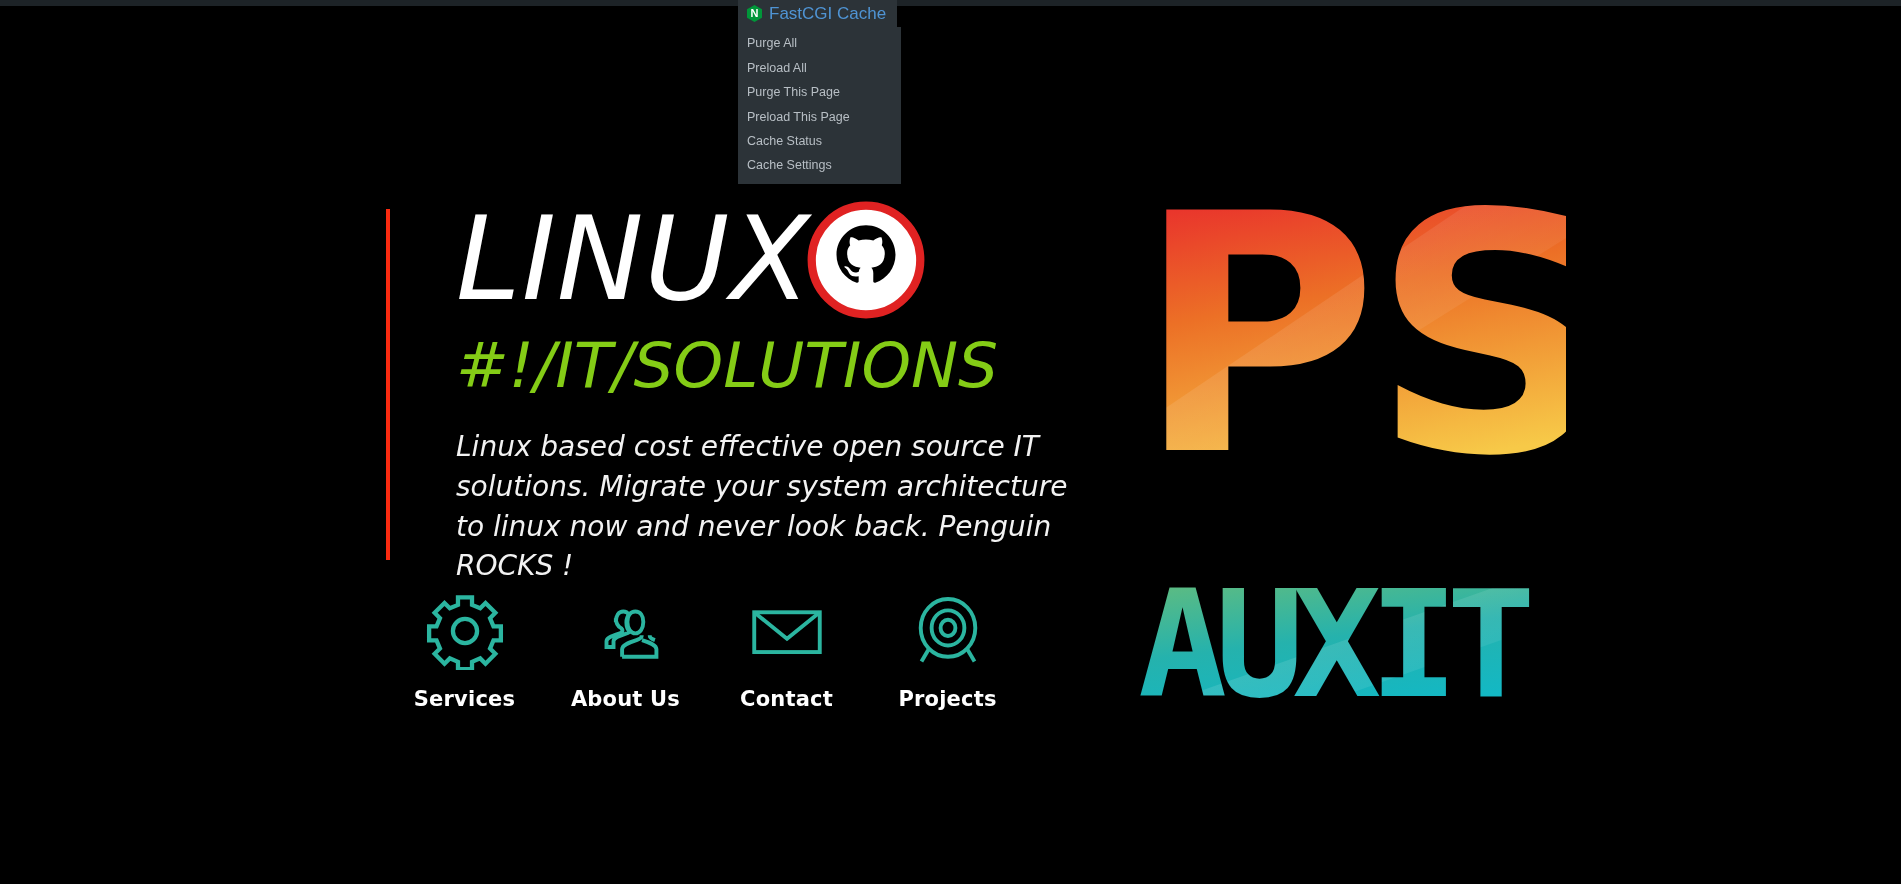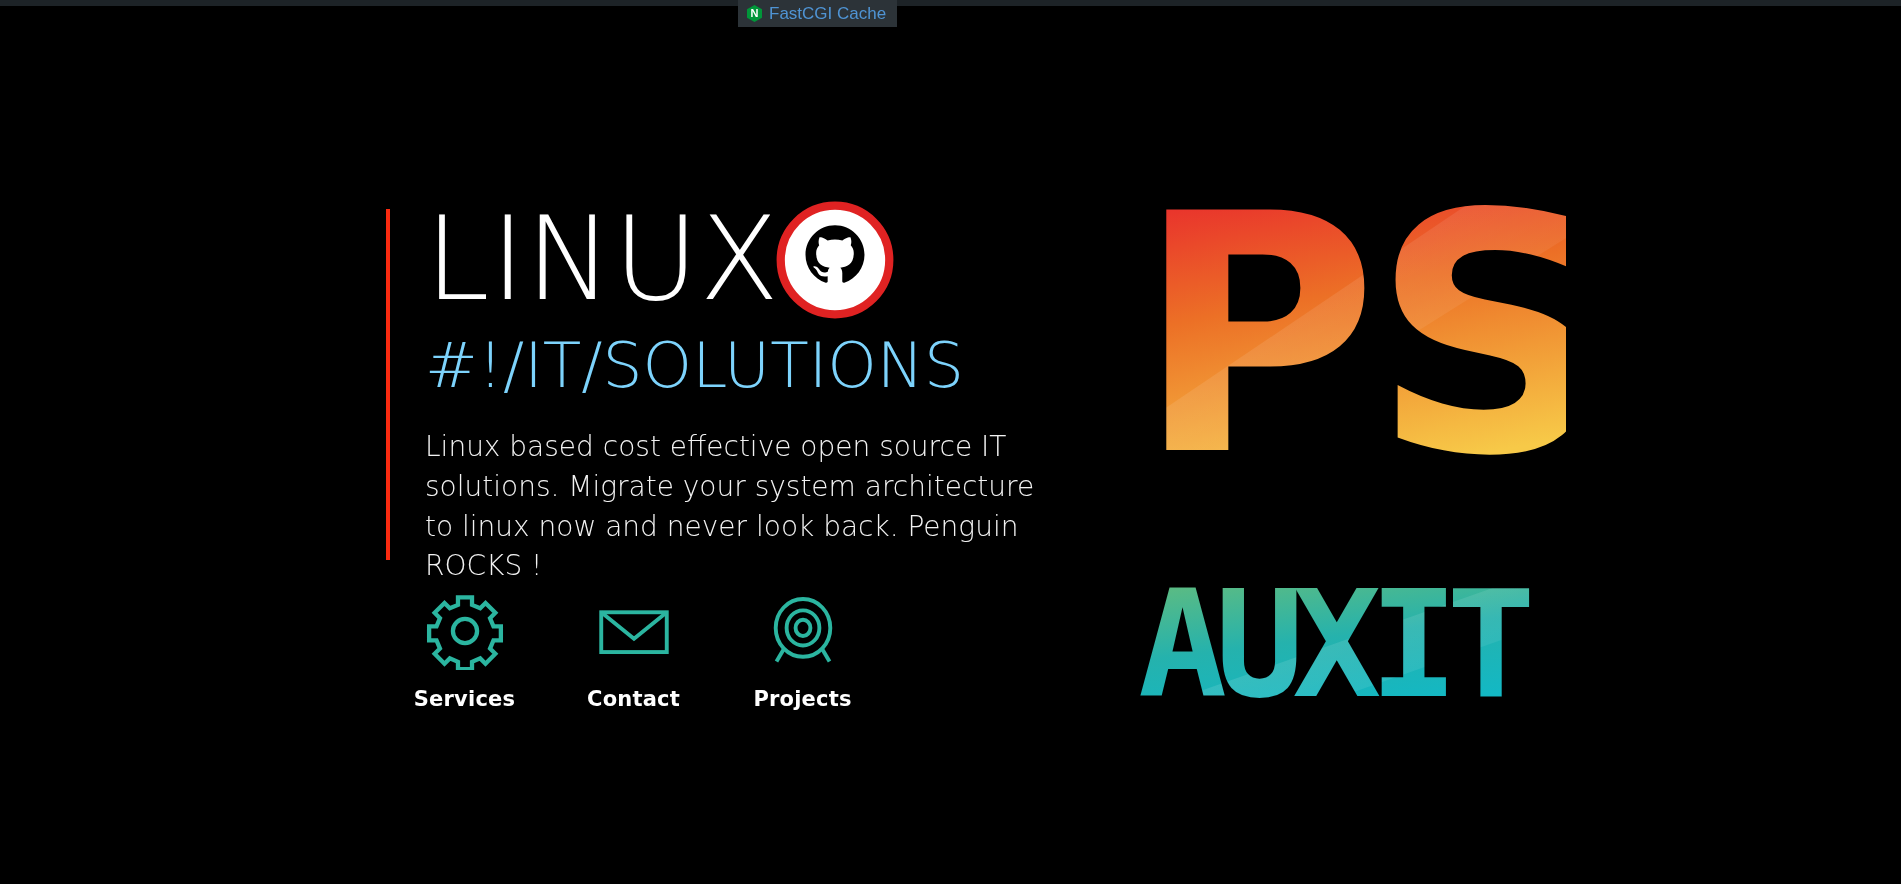--- a/index.html
+++ b/index.html
@@ -101,23 +101,24 @@
     position:absolute;
     left:386px;
     top:209px;
     width:4px;
     height:351px;
     background:#fb2a10;
   }
 
   #brand-block {
     position:absolute;
-    left:425px;
+    left:456px;
     top:196px;
     width:640px;
+    font-style:italic;
   }
 
   #brand-title-row {
     display:flex;
     align-items:center;
     height:126px;
   }
 
   #brand-linux {
     font-family:"DejaVu Sans", sans-serif;
@@ -133,21 +134,21 @@
     width:118px; height:118px;
     margin-left:-4px;
     margin-top:2px;
     flex:0 0 auto;
   }
 
   #brand-subtitle {
     font-family:"DejaVu Sans", sans-serif;
     font-weight:300;
     font-size:63px;
-    color:#7dd3fc;
+    color:#84cc16;
     line-height:1;
     margin-top:12px;
     white-space:nowrap;
   }
 
   #hero-paragraph {
     font-family:"DejaVu Sans", sans-serif;
     font-weight:300;
     font-size:28px;
     line-height:1.42;
@@ -155,21 +156,21 @@
     margin-top:30px;
     width:640px;
   }
 
   
   #feature-row {
     position:absolute;
     left:386px;
     top:592px;
     display:flex;
-    gap:12px;
+    gap:4px;
   }
 
   .feature-item {
     width:157px;
     display:flex;
     flex-direction:column;
     align-items:center;
     cursor:pointer;
   }
 
@@ -242,20 +243,28 @@
   <div id="feature-row">
 
     <div class="feature-item">
       <svg class="feature-icon" viewBox="0 0 100 100">
         <path fill="none" stroke="#2bb5a0" stroke-width="5.5" stroke-linejoin="miter" d="M41 7 h18 v9.5 l10.5 4.4 6.8-6.8 12.6 12.6 -6.8 6.8 4.4 10.5 h9.5 v18 h-9.5 l-4.4 10.5 6.8 6.8 -12.6 12.6 -6.8-6.8 -10.5 4.4 v9.5 h-18 v-9.5 l-10.5-4.4 -6.8 6.8 -12.6-12.6 6.8-6.8 -4.4-10.5 h-9.5 v-18 h9.5 l4.4-10.5 -6.8-6.8 12.6-12.6 6.8 6.8 10.5-4.4 z"></path>
         <circle cx="50" cy="50" r="15.5" fill="none" stroke="#2bb5a0" stroke-width="5.5"></circle>
       </svg>
       <span class="feature-label">Services</span>
     </div>
 
+    <div class="feature-item">
+      <svg class="feature-icon" viewBox="0 0 100 100">
+        <path fill="none" stroke="#2bb5a0" stroke-width="5" d="M37 38.5c0-8 3.5-13.5 9.5-13.5 3.2 0 5.7 1.6 7.2 4.2 -2 2.3-3.2 5.6-3.2 9.8 0 5.5 2 9.6 4.3 12 -1.6 1-3.6 1.9-5.8 2.7 -9 3-15 5.2-15 9.5 v7.3 h-9 v-7.3 c0-4.3 6-6.5 15-9.5 3.6-1.2 5.5-2.6 5.5-4.3 0-1-.6-1.9-1.4-2.8 -4-2.2-7.1-6.7-7.1-13.1z"></path>
+        <path fill="none" stroke="#2bb5a0" stroke-width="5" d="M61.2 38.5c0 8-4.3 14.5-10.2 14.5s-10.2-6.5-10.2-14.5c0-8 3.8-13.5 10.2-13.5s10.2 5.5 10.2 13.5z" transform="translate(11,0)"></path>
+        <path fill="none" stroke="#2bb5a0" stroke-width="5" d="M45 83 v-9.5 c0-5.6 7.8-8.2 18.5-11.8 4.3-1.5 6.6-3.1 6.6-5.2 v-1.2 M80.5 55.3 v1.2 c0 2.1 2.3 3.7 6.6 5.2 M45 83 h44 v-9.5 c0-5.6-7.8-8.2-18.5-11.8"></path>
+      </svg>
+      <span class="feature-label">About Us</span>
+    </div>
 
     <div class="feature-item">
       <svg class="feature-icon" viewBox="0 0 100 100">
         <rect x="8" y="26" width="84" height="51" fill="none" stroke="#2bb5a0" stroke-width="5"></rect>
         <path d="M8 26 L50 60 L92 26" fill="none" stroke="#2bb5a0" stroke-width="5" stroke-linejoin="miter"></path>
       </svg>
       <span class="feature-label">Contact</span>
     </div>
 
     <div class="feature-item">
@@ -322,14 +331,22 @@
 <div id="fastcgi-node">
 
   <div id="fastcgi-toplevel">
     <span class="nginx-logo">
       <span class="hex"></span>
       <span class="letter">N</span>
     </span>
     <span id="fastcgi-title">FastCGI Cache</span>
   </div>
 
+  <div id="fastcgi-submenu">
+    <span class="submenu-item">Purge All</span>
+    <span class="submenu-item">Preload All</span>
+    <span class="submenu-item">Purge This Page</span>
+    <span class="submenu-item">Preload This Page</span>
+    <span class="submenu-item">Cache Status</span>
+    <span class="submenu-item">Cache Settings</span>
+  </div>
 
 </div>
 
 </body></html>

